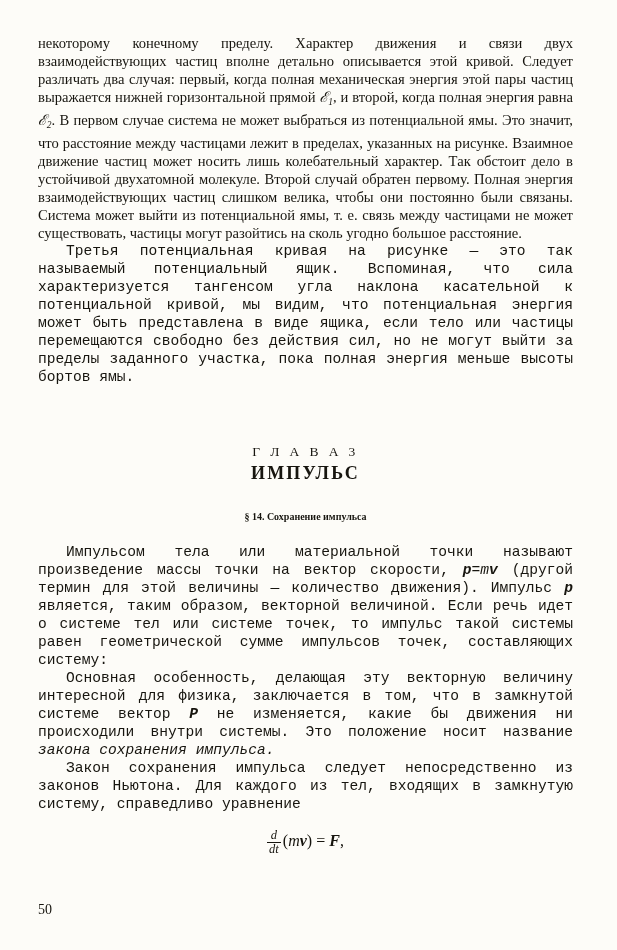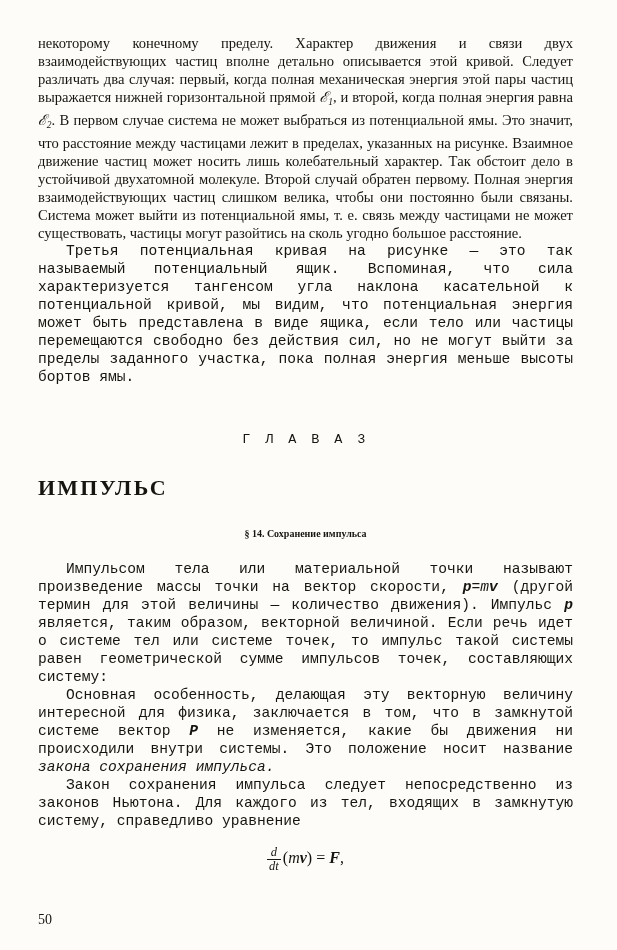--- a/index.html
+++ b/index.html
@@ -31,28 +31,29 @@
     hyphens: manual;
   }
   .para.indent {
     text-indent: 28px;
     font-family: Liberation Mono, monospace;
   }
   .chapter-label {
     text-align: center;
     font-size: 13.5px;
     letter-spacing: 3.4px;
-    margin-top: 46px;
-    font-family: Liberation Mono, monospace;
+    margin-top: 58px;
+    font-family: Liberation Serif, serif;
   }
   .chapter-title {
-    font-size: 22px;
+    text-align: center;
+    font-size: 18px;
     font-weight: bold;
     letter-spacing: 2.2px;
-    margin-top: 28px;
+    margin-top: 3px;
   }
   .section-title {
     text-align: center;
     font-size: 10px;
     font-weight: bold;
     margin-top: 27px;
   }
   .after-section {
     margin-top: 21px;
   }
@@ -101,21 +102,21 @@
     border-bottom: 1px solid #17150f;
     padding: 0 2px 0px 2px;
   }
   .frac .den {
     display: block;
     padding: 0 2px;
   }
   .page-number {
     position: absolute;
     left: 38px;
-    bottom: 22px;
+    bottom: 32px;
     font-size: 14px;
   }
   .final-formula {
     margin-top: 16px;
   }
 </style>
 </head>
 <body>
 
 <div class="page">

